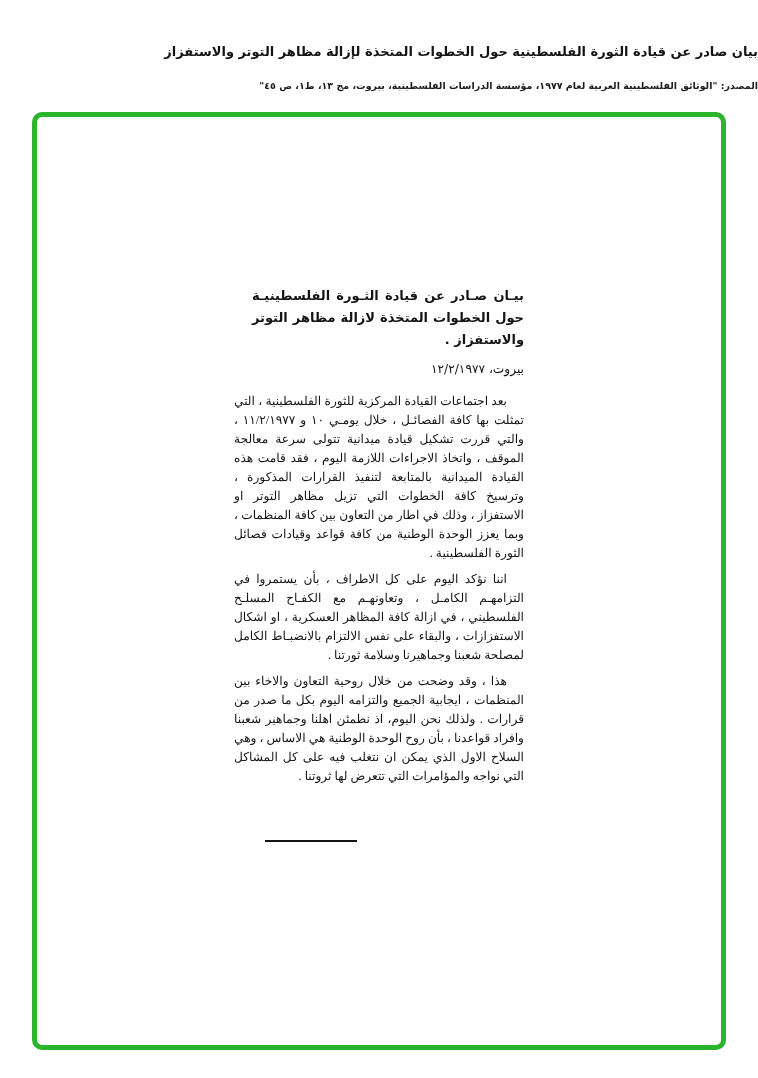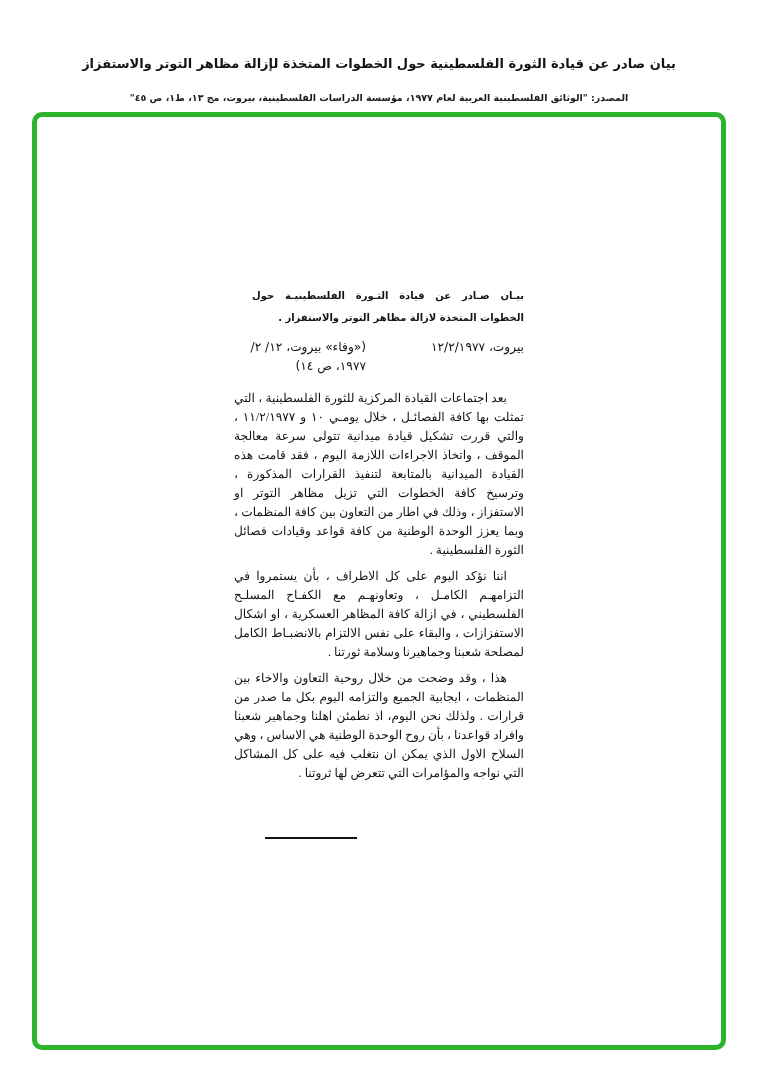--- a/index.html
+++ b/index.html
@@ -7,22 +7,22 @@
     width: 758px; height: 1078px;
     background: #ffffff;
     font-family: "DejaVu Sans", sans-serif;
     color: #141414;
   }
   body { position: relative; overflow: hidden; }
 
   
   .page-header {
     direction: rtl;
-    text-align: center;
-    padding-top: 56px;
+    text-align: right;
+    padding-top: 44px;
   }
   .page-header .hdr-title {
     font-size: 13px;
     font-weight: bold;
     letter-spacing: 0.2px;
   }
   .page-header .hdr-source {
     font-size: 9.5px;
     font-weight: bold;
     margin-top: 21px;
@@ -44,21 +44,21 @@
   
   .doc-body {
     direction: rtl;
     width: 290px;
     margin: 168px auto 0 auto;
     font-size: 12.2px;
     line-height: 19px;
     text-align: justify;
   }
   .doc-title {
-    font-size: 10px;
+    font-size: 13px;
     font-weight: bold;
     line-height: 22px;
     text-align: justify;
     text-align-last: right;
     margin-bottom: 9px;
     margin-left: 18px;
   }
   .dateline {
     display: flex;
     justify-content: space-between;
@@ -91,21 +91,20 @@
   <div class="hdr-source">المصدر:  "الوثائق الفلسطينية العربية لعام ١٩٧٧، مؤسسة الدراسات الفلسطينية، بيروت، مج ١٣، ط١، ص ٤٥"</div>
 </header>
 
 <div class="doc-frame">
   <div class="doc-body">
 
     <h1 class="doc-title">بيـان صـادر عن قيادة الثـورة الفلسطينيـة حول الخطوات المتخذة لازالة مظاهر التوتر والاستفزاز .</h1>
 
     <div class="dateline">
       <span class="place-date">بيروت، ١٢/٢/١٩٧٧</span>
-      <span class="pub-source">(«وفاء» بيروت، ١٢/ ٢/ ١٩٧٧، ص ١٤)</span>
     </div>
 
     <p class="body-par">بعد اجتماعات القيادة المركزية للثورة الفلسطينية ، التي تمثلت بها كافة الفصائـل ، خلال يومـي ١٠ و ١١/٢/١٩٧٧ ، والتي قررت تشكيل قيادة ميدانية تتولى سرعة معالجة الموقف ، واتخاذ الاجراءات اللازمة اليوم ، فقد قامت هذه القيادة الميدانية بالمتابعة لتنفيذ القرارات المذكورة ، وترسيخ كافة الخطوات التي تزيل مظاهر التوتر او الاستفزاز ، وذلك في اطار من التعاون بين كافة المنظمات ، وبما يعزز الوحدة الوطنية من كافة قواعد وقيادات فصائل الثورة الفلسطينية .</p>
 
     <p class="body-par">اننا نؤكد اليوم على كل الاطراف ، بأن يستمروا في التزامهـم الكامـل ، وتعاونهـم مع الكفـاح المسلـح الفلسطيني ، في ازالة كافة المظاهر العسكرية ، او اشكال الاستفزازات ، والبقاء على نفس الالتزام بالانضبـاط الكامل لمصلحة شعبنا وجماهيرنا وسلامة ثورتنا .</p>
 
     <p class="body-par">هذا ، وقد وضحت من خلال روحية التعاون والاخاء بين المنظمات ، ايجابية الجميع والتزامه اليوم بكل ما صدر من قرارات . ولذلك نحن اليوم، اذ نطمئن اهلنا وجماهير شعبنا وافراد قواعدنا ، بأن روح الوحدة الوطنية هي الاساس ، وهي السلاح الاول الذي يمكن ان نتغلب فيه على كل المشاكل التي نواجه والمؤامرات التي تتعرض لها ثروتنا .</p>
 
     <div class="end-rule"></div>
 

